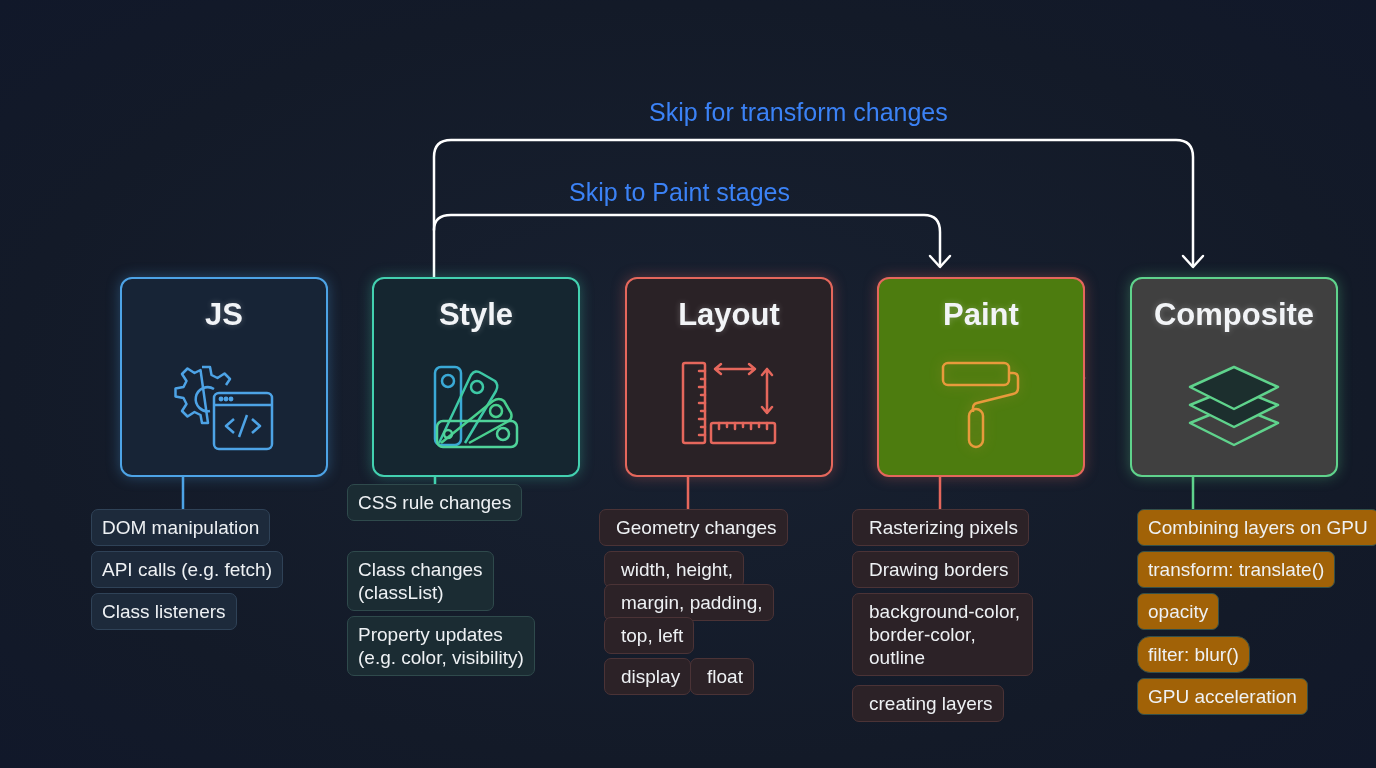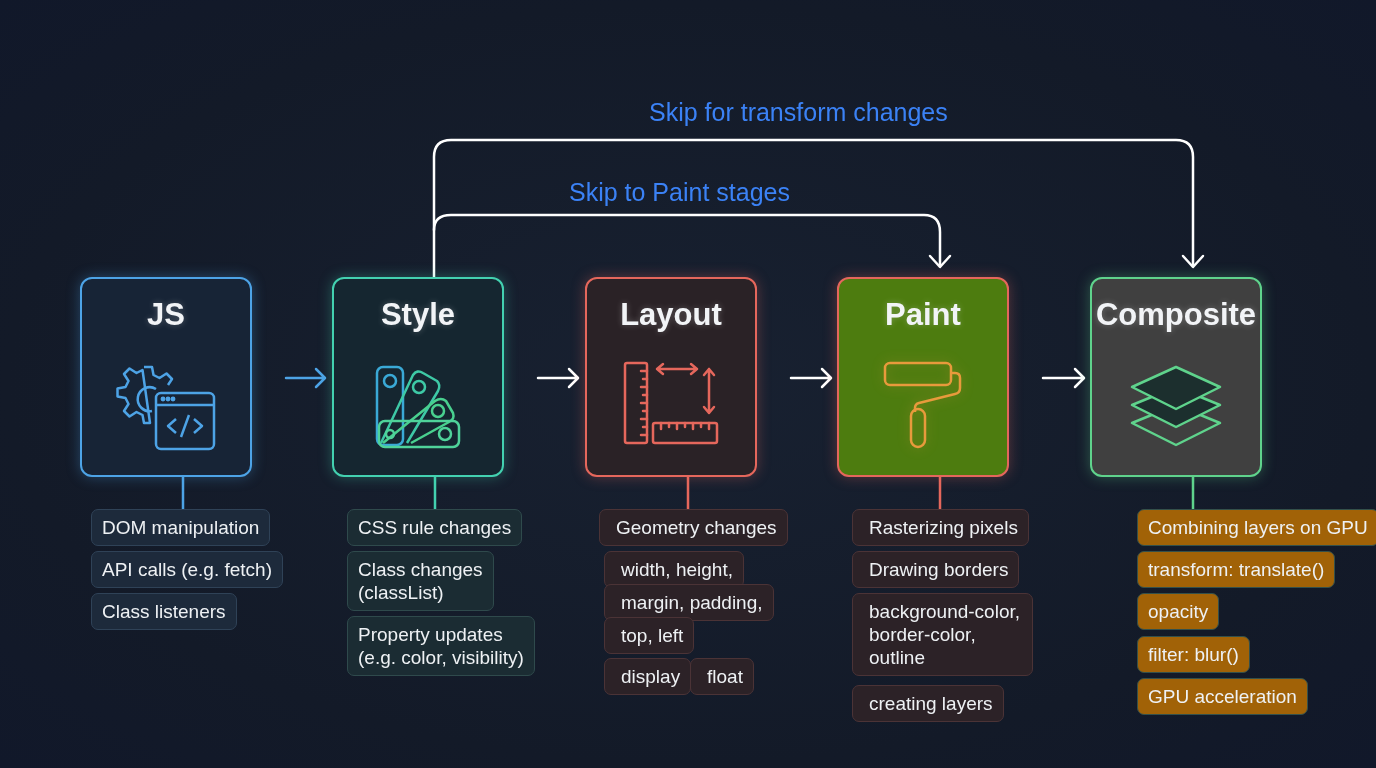--- a/index.html
+++ b/index.html
@@ -6,22 +6,22 @@
   body {
     width:1376px; height:768px; overflow:hidden;
     background:#141c2b;
     background-image: radial-gradient(ellipse at 50% 50%, #182131 0%, #131a28 70%, #11182a 100%);
     font-family:"Liberation Sans", sans-serif;
     color:#e8ecf1;
     position:relative;
   }
   .abs { position:absolute; }
   .stage {
-    position:absolute; top:277px; width:172px; height:200px;
-    border:2px solid; border-radius:12px; box-sizing:border-box;
+    position:absolute; top:277px; width:208px; height:200px;
+    border:2px solid; border-radius:12px; box-sizing:border-box;margin-left:40px;
   }
   .stage-title {
     position:absolute; left:0; right:0; top:18px; text-align:center;
     font-size:31px; font-weight:bold; color:#f2f4f7;
     text-shadow:0 0 6px rgba(255,255,255,0.25);
   }
   .stage-icon { position:absolute; left:50%; top:80px; transform:translateX(-50%); }
   .stage.js { left:80px; border-color:#4da3e6; background:#172436; box-shadow:0 0 14px rgba(77,163,230,0.35); }
   .stage.style { left:332px; border-color:#43d1b0; background:#152630; box-shadow:0 0 14px rgba(67,209,176,0.35); }
   .stage.layout { left:585px; border-color:#e5675c; background:#2a2226; box-shadow:0 0 14px rgba(229,103,92,0.35);padding-left:24px; }
@@ -135,21 +135,21 @@
       <path d="M48 24 L92 42 L48 64 L4 42 Z" fill="#1c2f2e"></path>
       <path d="M48 4 L92 24 L48 46 L4 24 Z" fill="#1c2f2e"></path>
     </g>
   </svg>
 </div>
 
 <div class="chip blue" style="left:91px; top:509px;">DOM manipulation</div>
 <div class="chip blue" style="left:91px; top:551px;">API calls (e.g. fetch)</div>
 <div class="chip blue" style="left:91px; top:593px;">Class listeners</div>
 
-<div class="chip teal" style="left:347px; top:509px;">CSS rule changes</div>
+<div class="chip teal" style="left:347px; top:484px;">CSS rule changes</div>
 <div class="chip teal" style="left:347px; top:551px; white-space:pre-line;">Class changes
 (classList)</div>
 <div class="chip teal" style="left:347px; top:616px; white-space:pre-line;">Property updates
 (e.g. color, visibility)</div>
 
 <div class="chip red" style="left:599px; top:509px;">Geometry changes</div>
 <div class="chip red" style="left:604px; top:551px;">width, height,</div>
 <div class="chip red" style="left:604px; top:584px;">margin, padding,</div>
 <div class="chip red" style="left:604px; top:617px;">top, left</div>
 <div class="chip red" style="left:604px; top:658px;">display</div>
@@ -158,14 +158,14 @@
 <div class="chip red" style="left:852px; top:509px;">Rasterizing pixels</div>
 <div class="chip red" style="left:852px; top:551px;">Drawing borders</div>
 <div class="chip red" style="left:852px; top:593px; white-space:pre-line; padding-right:12px;">background-color,
 border-color,
 outline</div>
 <div class="chip red" style="left:852px; top:685px;">creating layers</div>
 
 <div class="chip green" style="left:1102px; top:509px;">Combining layers on GPU</div>
 <div class="chip green" style="left:1102px; top:551px;">transform: translate()</div>
 <div class="chip green" style="left:1102px; top:593px;">opacity</div>
-<div class="chip green" style="left:1102px; top:636px;">filter: blur()</div>
+<div class="chip green" style="left:1102px; top:636px;border-radius:13px;">filter: blur()</div>
 <div class="chip green" style="left:1102px; top:678px;">GPU acceleration</div>
 
 </body></html>

